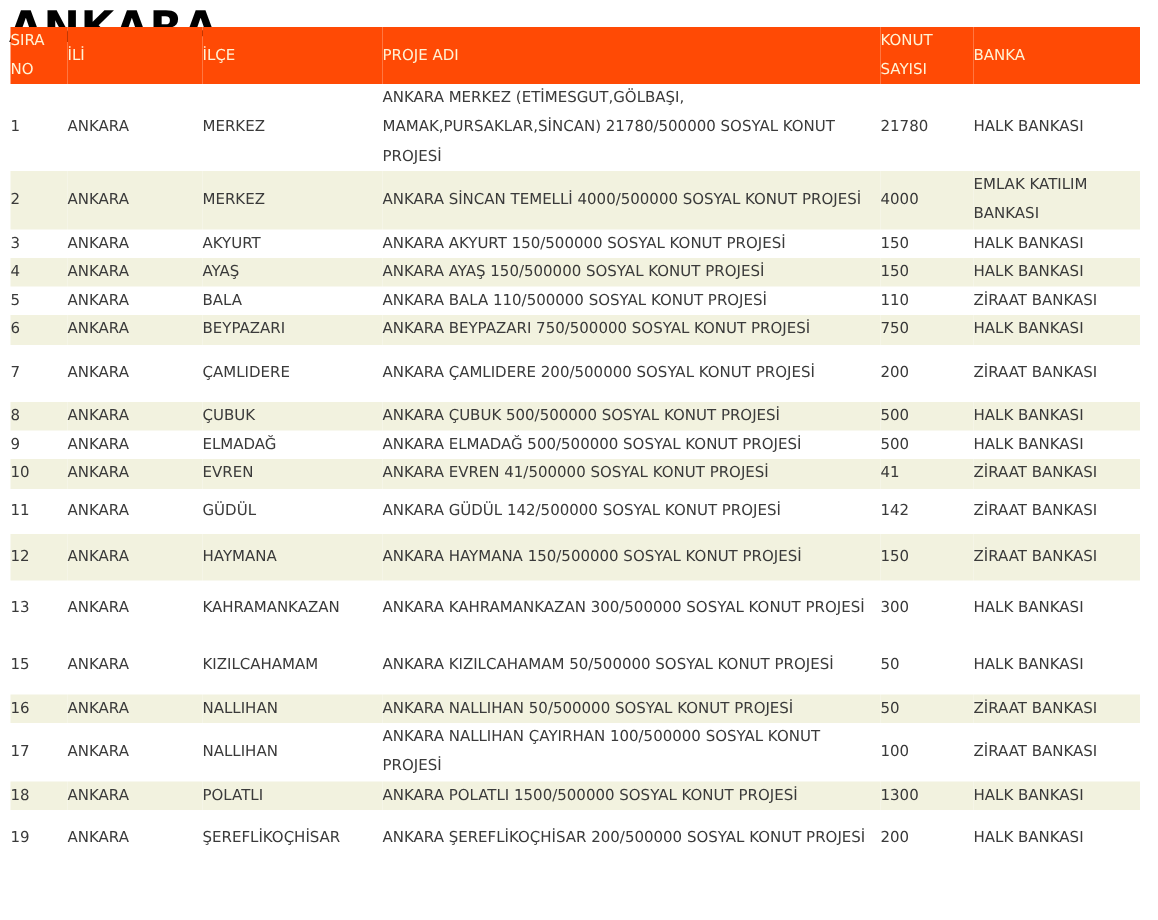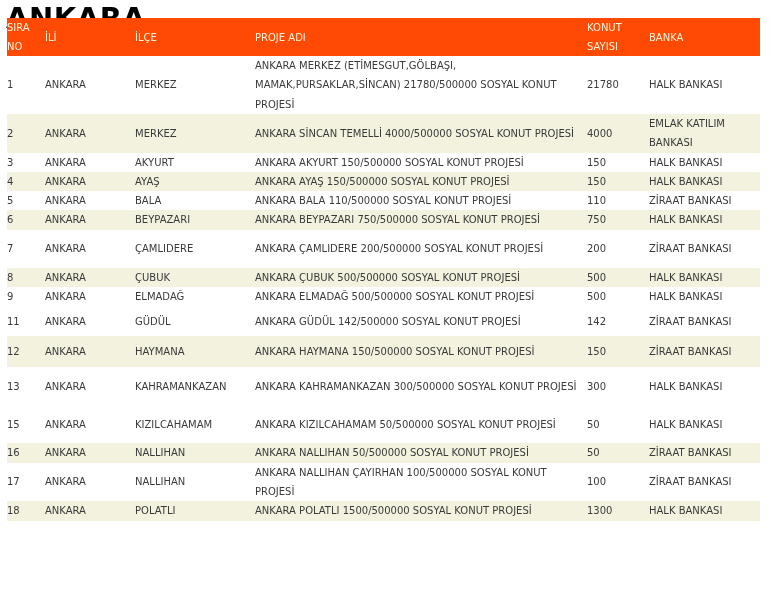--- a/index.html
+++ b/index.html
@@ -113,20 +113,28 @@
         <td>HALK BANKASI</td>
       </tr>
       <tr style="height: 19px;">
         <td>9</td>
         <td>ANKARA</td>
         <td>ELMADAĞ</td>
         <td>ANKARA ELMADAĞ 500/500000 SOSYAL KONUT PROJESİ</td>
         <td>500</td>
         <td>HALK BANKASI</td>
       </tr>
+      <tr class="alt" style="height: 19px;">
+        <td>10</td>
+        <td>ANKARA</td>
+        <td>EVREN</td>
+        <td>ANKARA EVREN 41/500000 SOSYAL KONUT PROJESİ</td>
+        <td>41</td>
+        <td>ZİRAAT BANKASI</td>
+      </tr>
       <tr style="height: 30px;">
         <td>11</td>
         <td>ANKARA</td>
         <td>GÜDÜL</td>
         <td>ANKARA GÜDÜL 142/500000 SOSYAL KONUT PROJESİ</td>
         <td>142</td>
         <td>ZİRAAT BANKASI</td>
       </tr>
       <tr class="alt" style="height: 31px;">
         <td>12</td>
@@ -169,14 +177,22 @@
         <td>ZİRAAT BANKASI</td>
       </tr>
       <tr class="alt" style="height: 19px;">
         <td>18</td>
         <td>ANKARA</td>
         <td>POLATLI</td>
         <td>ANKARA POLATLI 1500/500000 SOSYAL KONUT PROJESİ</td>
         <td>1300</td>
         <td>HALK BANKASI</td>
       </tr>
+      <tr style="height: 38px;">
+        <td>19</td>
+        <td>ANKARA</td>
+        <td>ŞEREFLİKOÇHİSAR</td>
+        <td>ANKARA ŞEREFLİKOÇHİSAR 200/500000 SOSYAL KONUT PROJESİ</td>
+        <td>200</td>
+        <td>HALK BANKASI</td>
+      </tr>
     </tbody>
 </table>
 
 </body></html>

